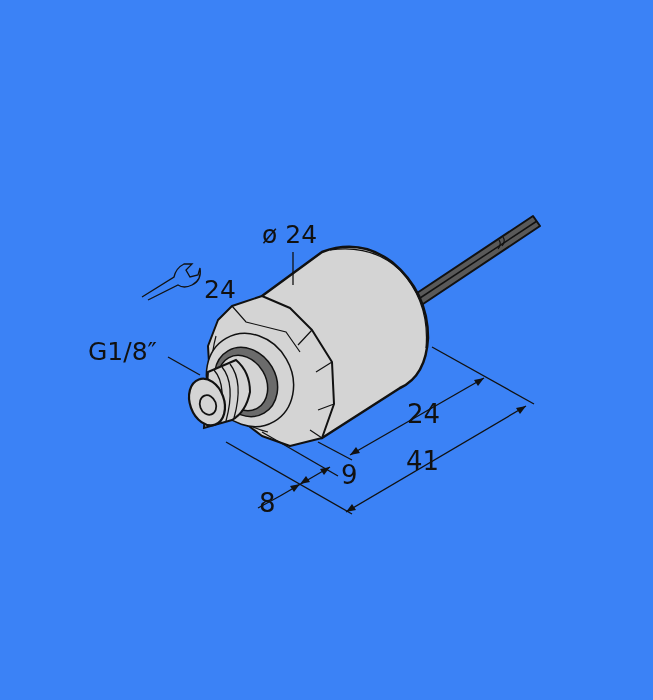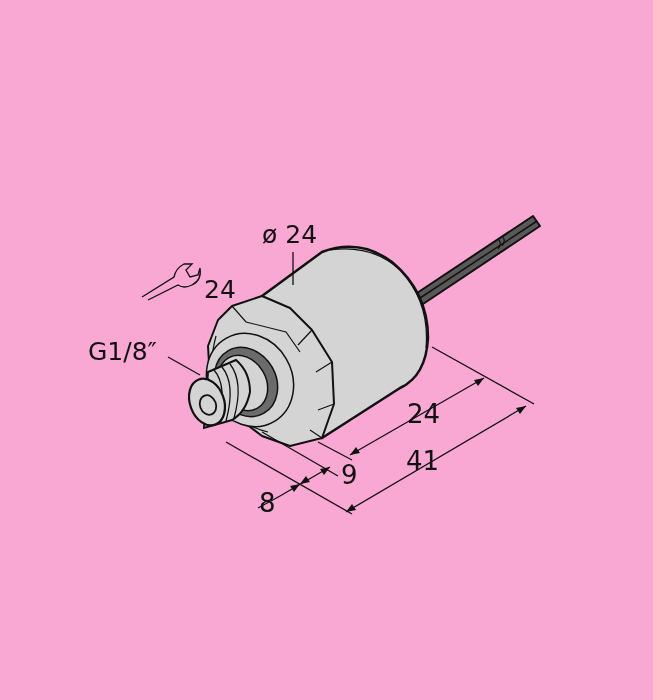--- a/index.html
+++ b/index.html
@@ -1,16 +1,16 @@
 <!DOCTYPE html>
 <html><head>
 <meta charset="utf-8">
 <style>
   html, body { margin: 0; padding: 0; background: #ffffff; }
-  #canvas { position: relative; width: 653px; height: 700px; overflow: hidden; background: #f9a8d4; }
+  #canvas { position: relative; width: 653px; height: 700px; overflow: hidden; background: #3b82f6; }
   svg { position: absolute; left: 0; top: 0; }
   .lbl { font-family: "DejaVu Sans", "Liberation Sans", sans-serif; fill: #111111; }
 </style>
 </head>
 <body>
 
 <div id="canvas">
 <svg width="653" height="700" viewBox="0 0 653 700" xmlns="http://www.w3.org/2000/svg">
 
   <g>

